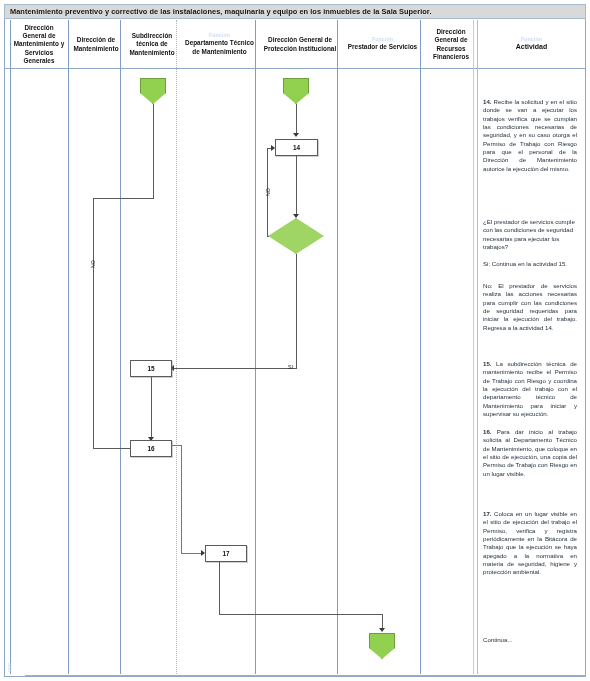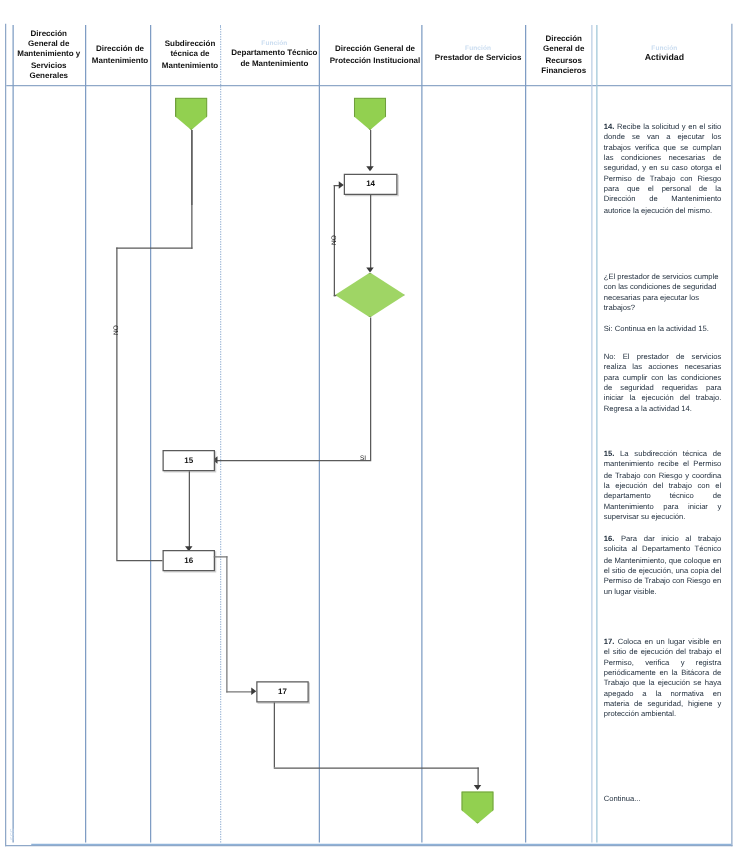--- a/index.html
+++ b/index.html
@@ -208,20 +208,23 @@
     left: 25px; top: 675px;
     width: 560px; height: 1px;
     background: #8fb3d9;
   }
 </style>
 </head>
 <body>
 
 <div class="page">
 
+  <div class="title-bar">
+    <span class="title-text">Mantenimiento preventivo y correctivo de las instalaciones, maquinaria y equipo en los inmuebles de la Sala Superior.</span>
+  </div>
 
   <div class="table-frame"></div>
 
   <div class="hline" style="top:68px;"></div>
 
   <div class="vline" style="left:10px;  top:20px; height:654px;"></div>
   <div class="vline" style="left:68px;  top:20px; height:654px;"></div>
   <div class="vline" style="left:120px; top:20px; height:654px;"></div>
   <div class="vline dotted" style="left:176px; top:20px; height:654px;"></div>
   <div class="vline" style="left:255px; top:20px; height:654px;"></div>

